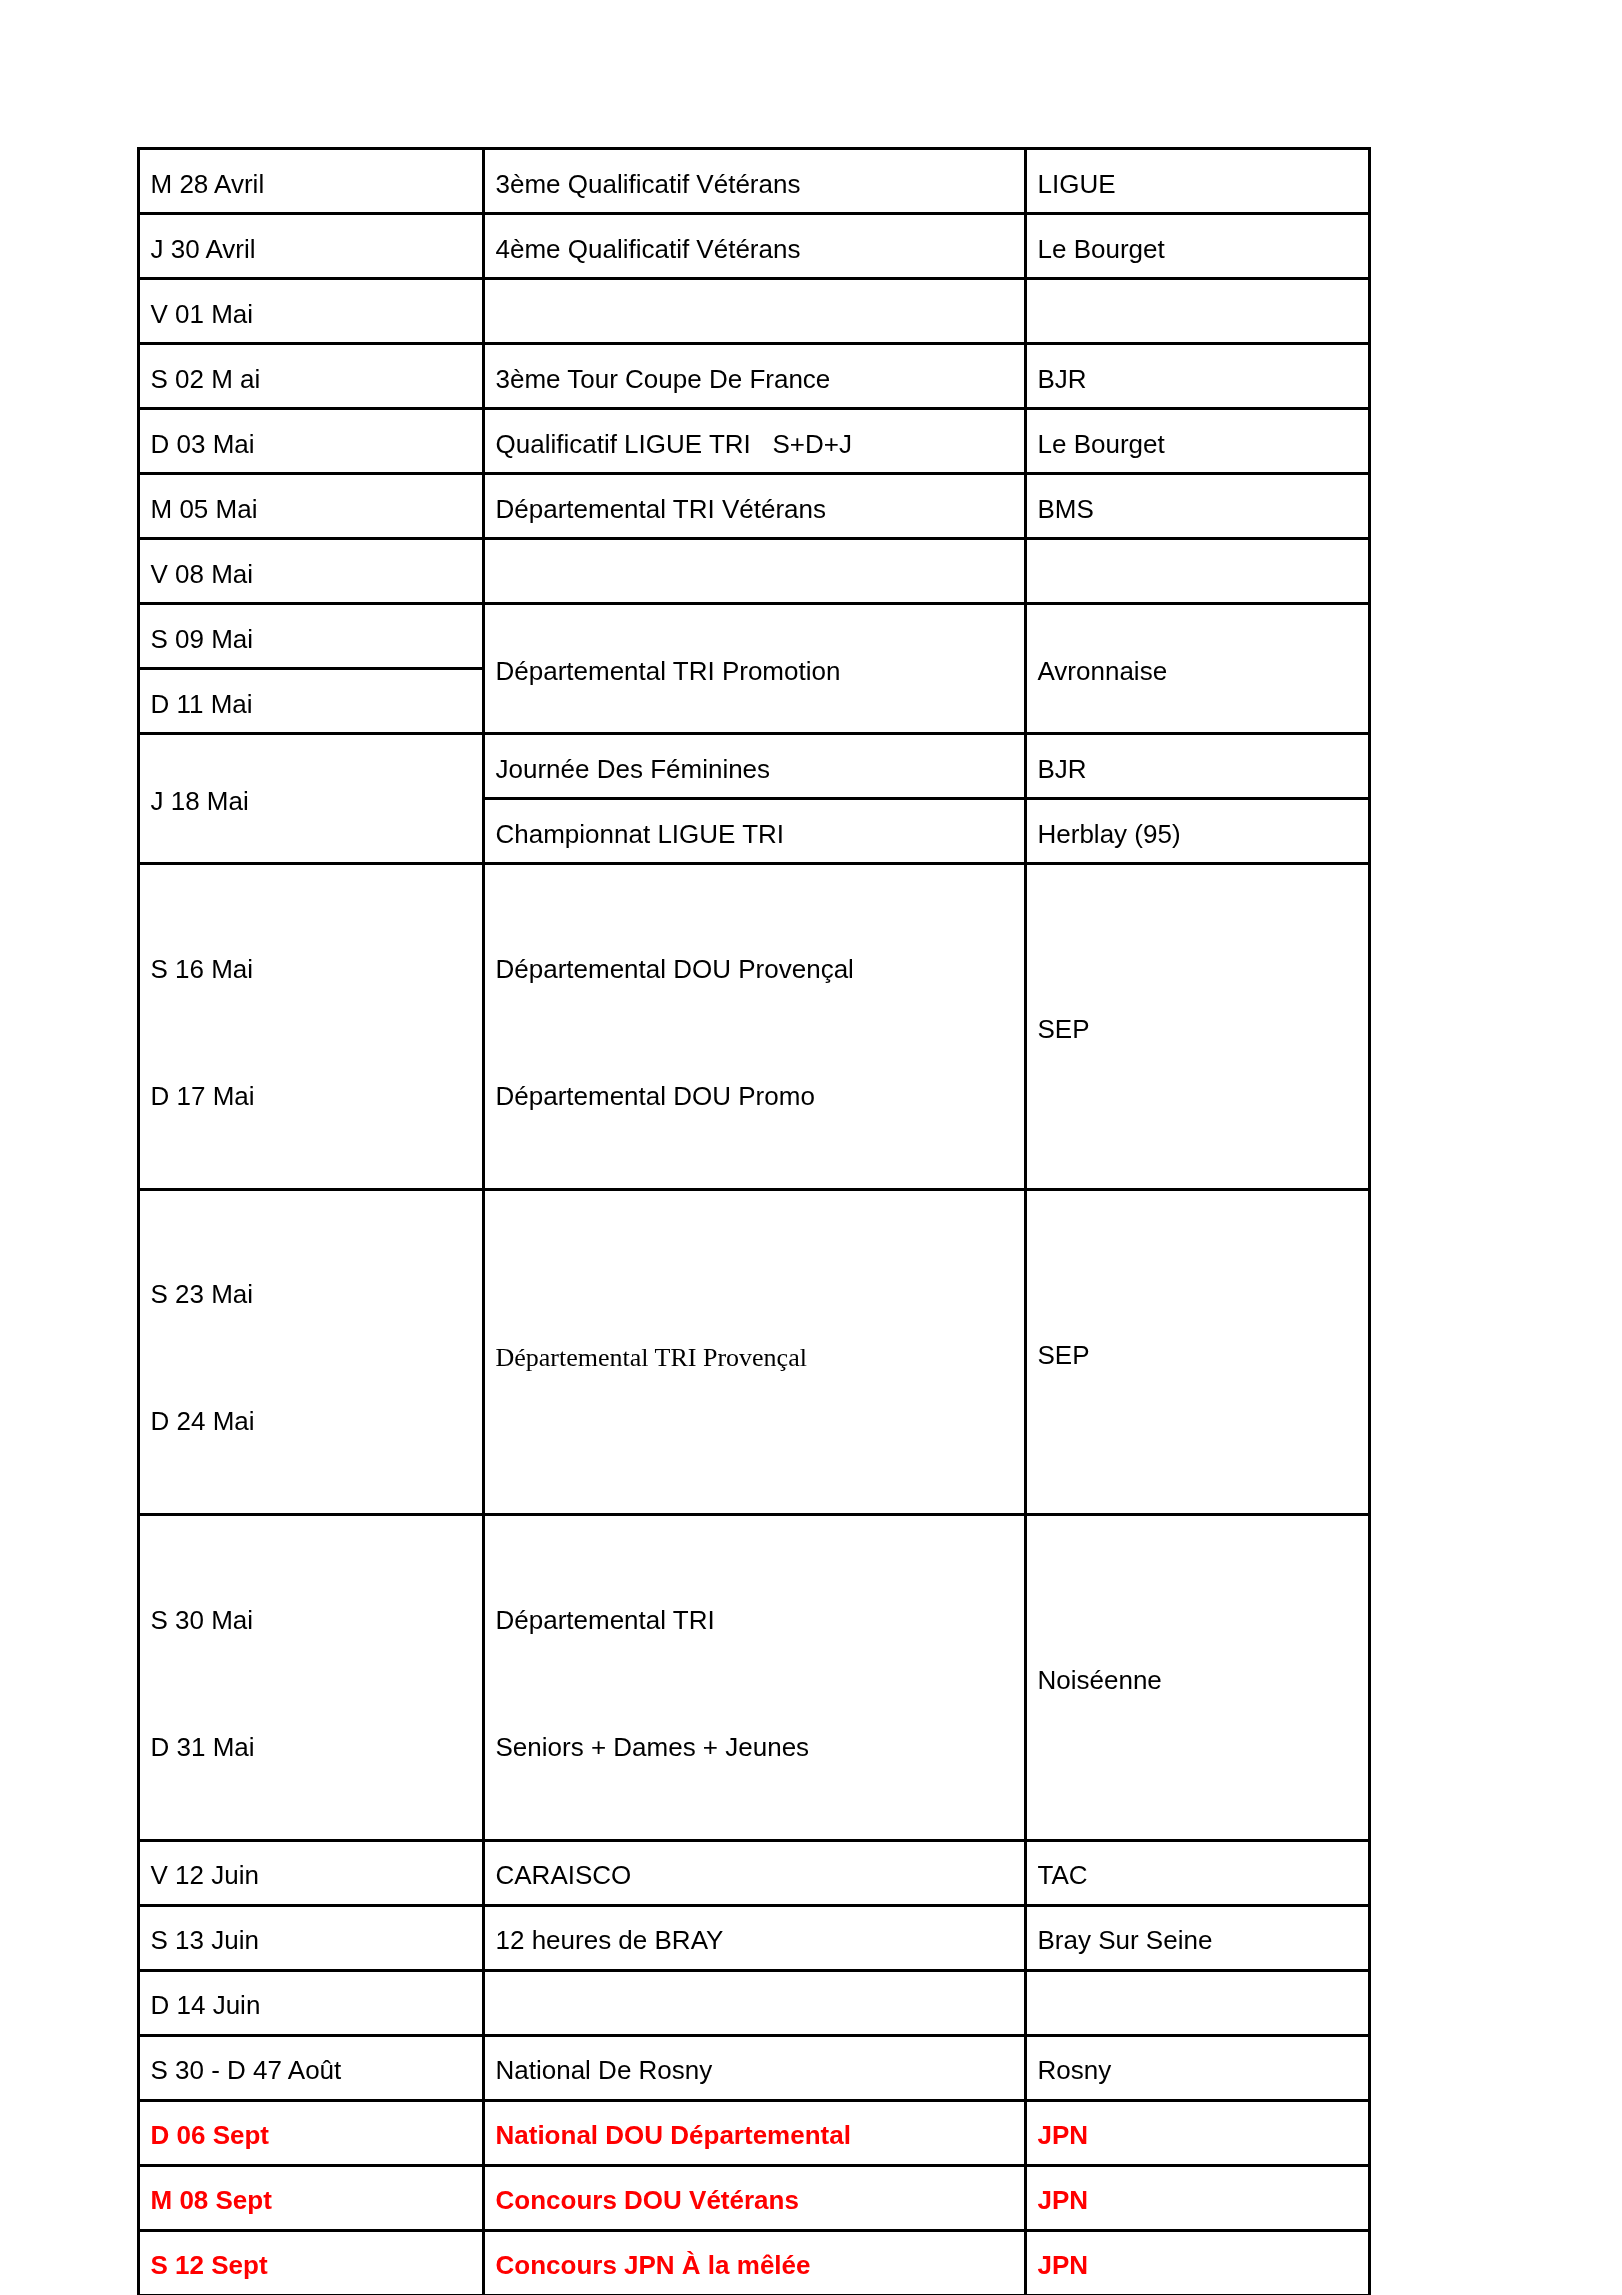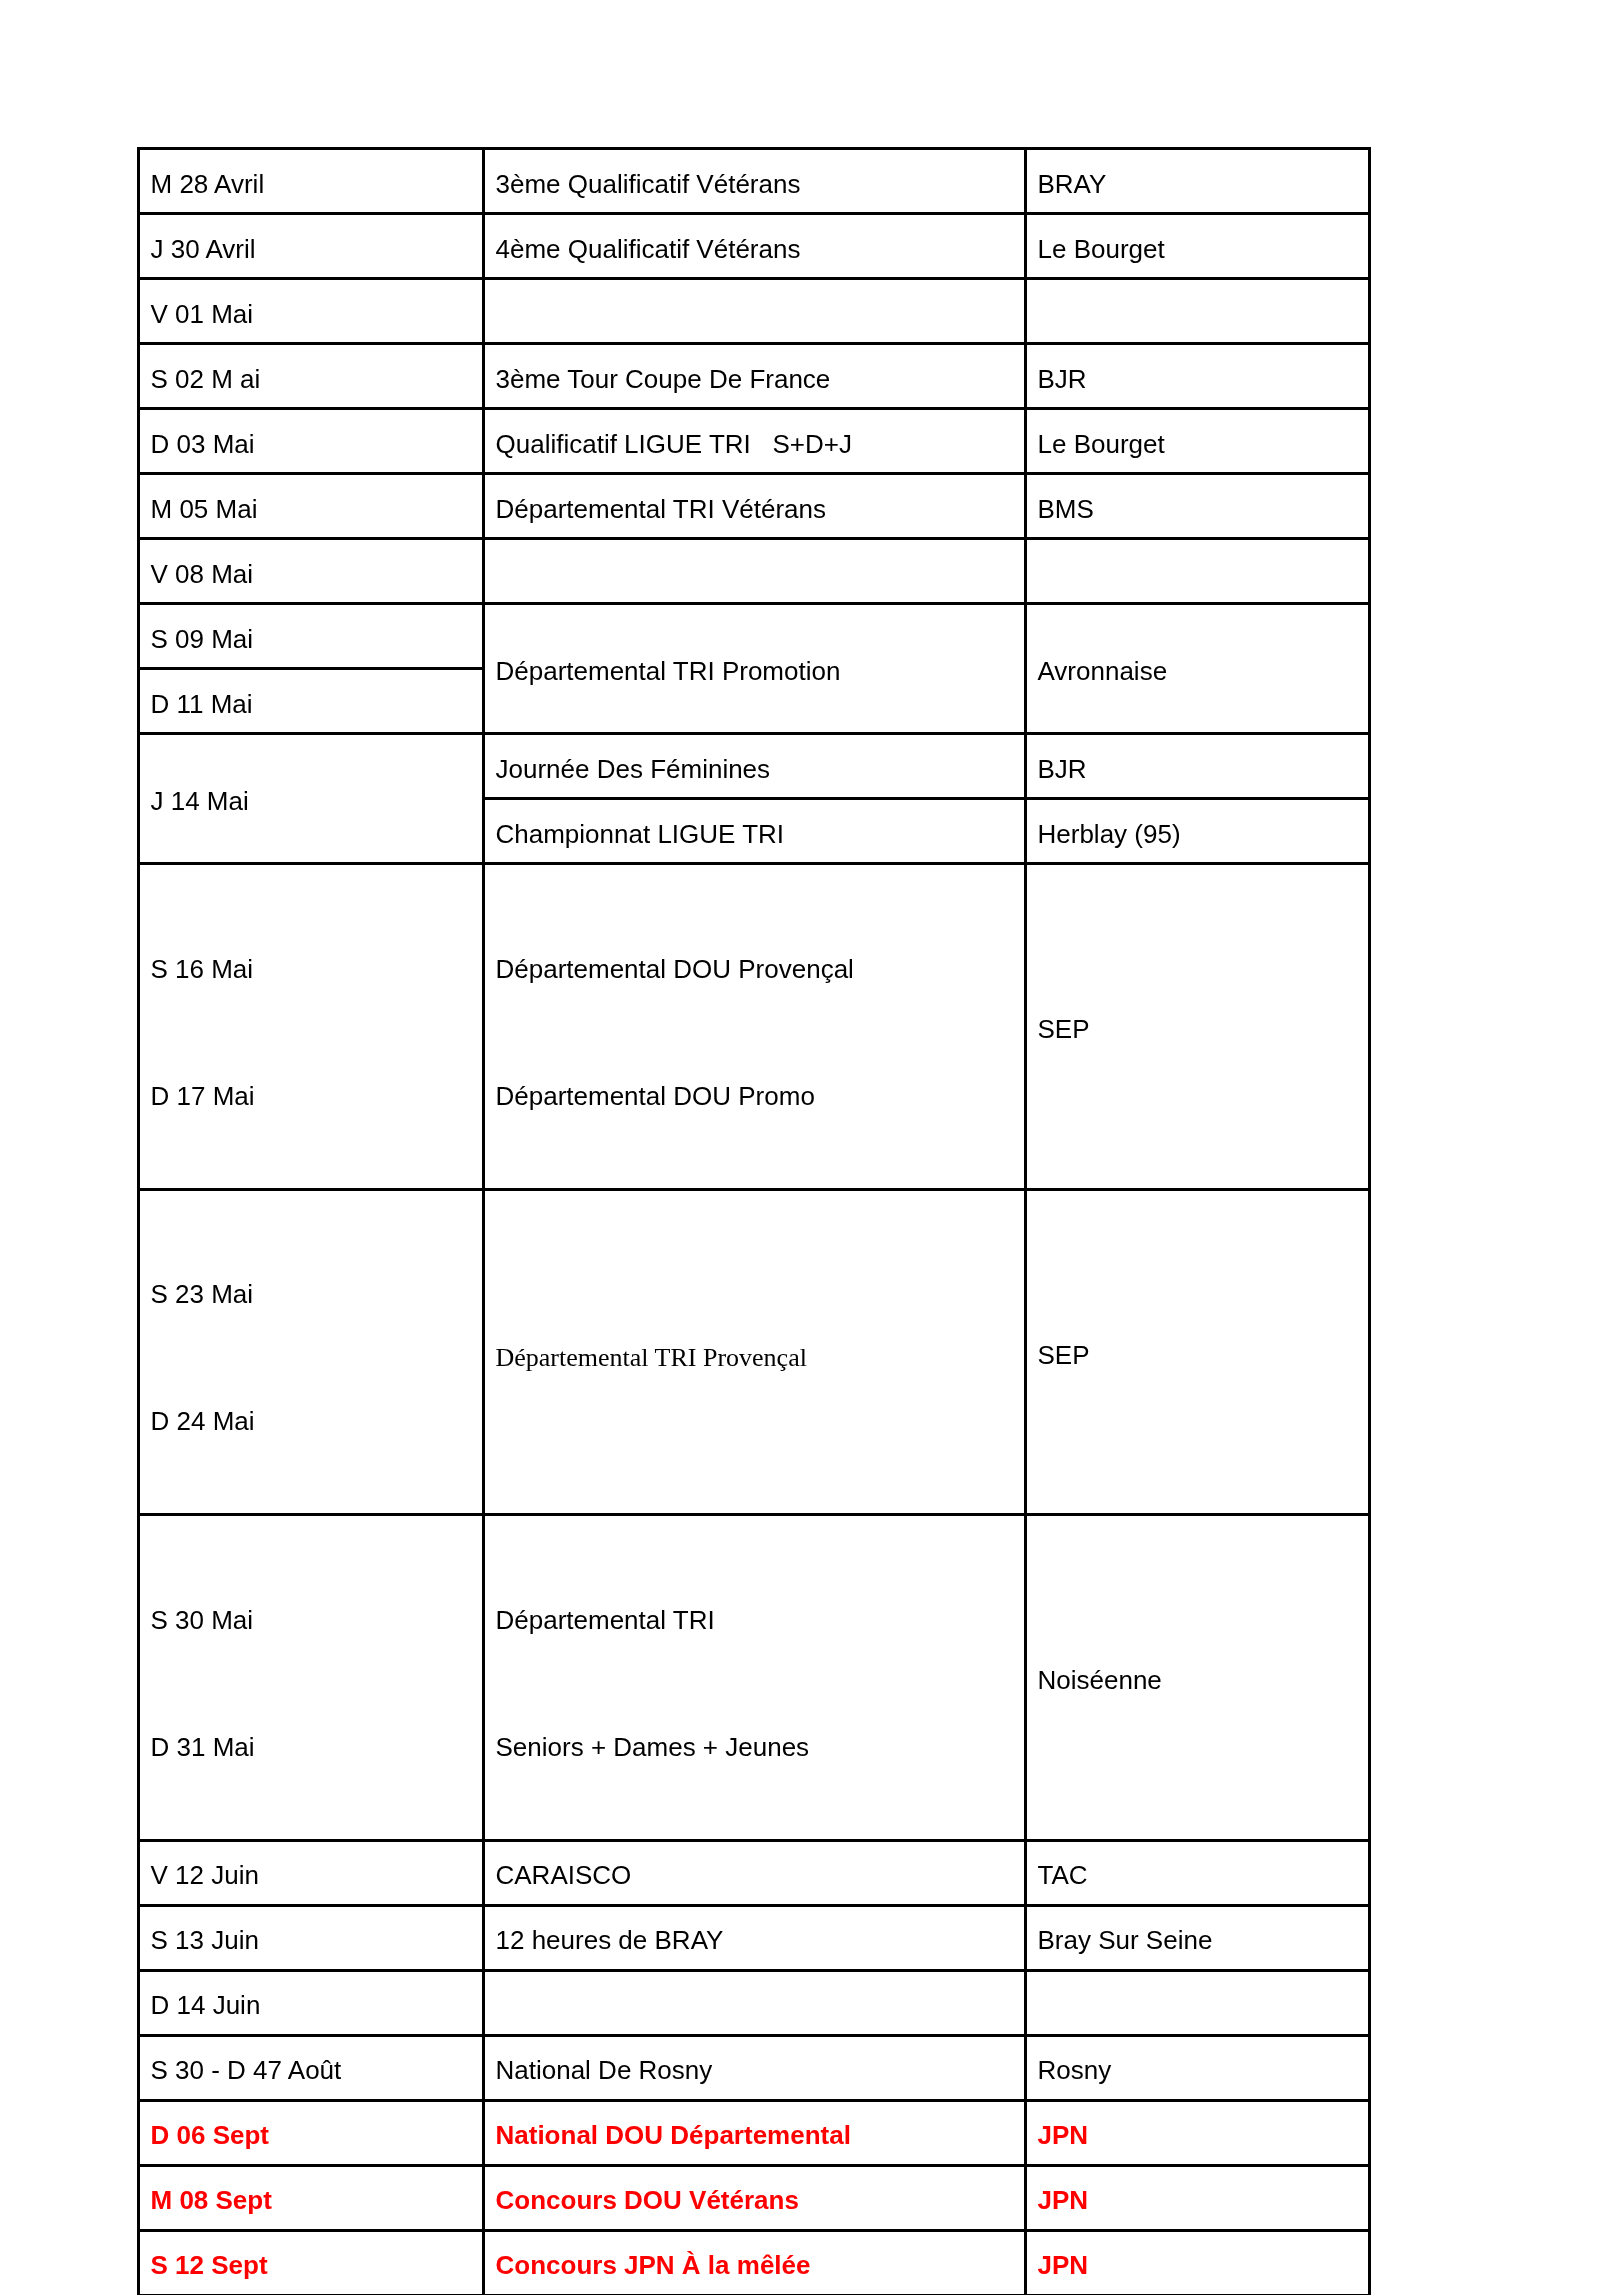--- a/index.html
+++ b/index.html
@@ -62,21 +62,21 @@
   <colgroup>
     <col style="width:345px">
     <col style="width:542px">
     <col style="width:344px">
   </colgroup>
   <tbody>
 
     <tr class="r1">
       <td>M 28 Avril</td>
       <td>3ème Qualificatif Vétérans</td>
-      <td>BRAY</td>
+      <td>LIGUE</td>
     </tr>
     <tr class="r1">
       <td>J 30 Avril</td>
       <td>4ème Qualificatif Vétérans</td>
       <td>Le Bourget</td>
     </tr>
     <tr class="r1">
       <td>V 01 Mai</td>
       <td></td>
       <td></td>
@@ -105,21 +105,21 @@
     <tr class="r1">
       <td>S 09 Mai</td>
       <td rowspan="2">Départemental TRI Promotion</td>
       <td rowspan="2">Avronnaise</td>
     </tr>
     <tr class="r1">
       <td>D 11 Mai</td>
     </tr>
 
     <tr class="r1">
-      <td rowspan="2">J 14 Mai</td>
+      <td rowspan="2">J 18 Mai</td>
       <td>Journée Des Féminines</td>
       <td>BJR</td>
     </tr>
     <tr class="r1">
       <td>Championnat LIGUE TRI</td>
       <td>Herblay (95)</td>
     </tr>
 
     <tr class="r2">
       <td class="tall">

